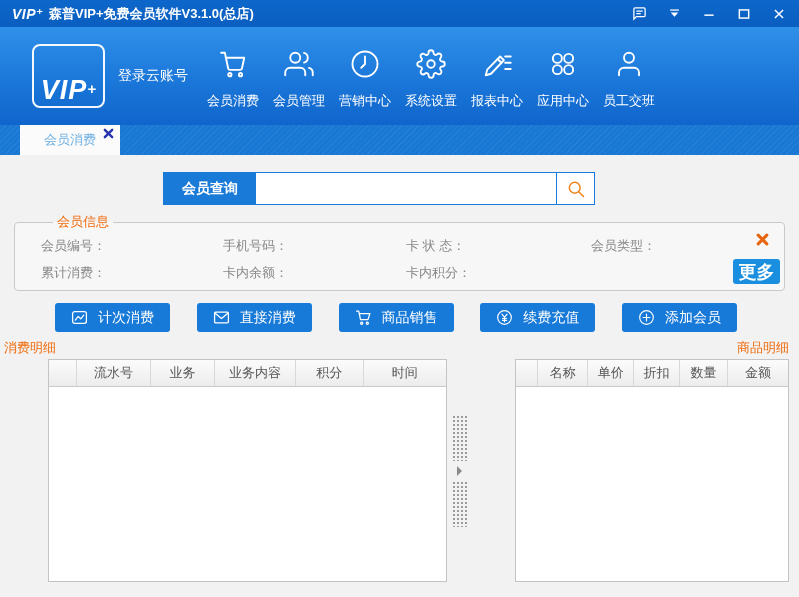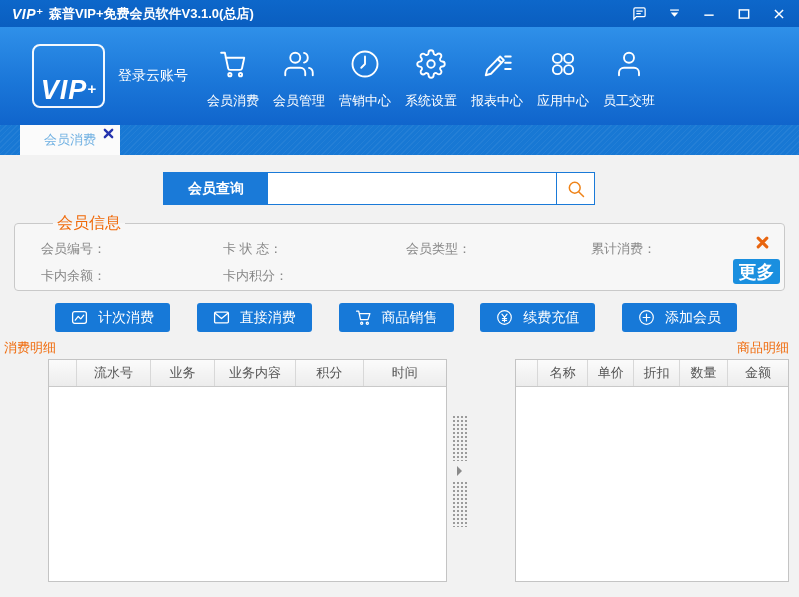--- a/index.html
+++ b/index.html
@@ -36,29 +36,29 @@
   .tab { margin-left:20px; width:100px; height:30px; background:#fbfbfb;
     display:flex; align-items:center; justify-content:center; cursor:pointer; position:relative; }
   .tab-label { color:#6fb0e2; font-size:13px; }
   .tab-close { position:absolute; top:3px; right:6px; cursor:pointer; display:flex; }
 
   
   .content { height:442px; background:#f2f2f2; position:relative; }
 
   .search-row { margin:17px 0 0 163px; width:432px; height:33px;
     display:flex; border:1px solid #1a7ad8; background:#fff; }
-  .search-label-btn { width:104px; background:#1a7ad8; color:#fff; font-size:14px; font-weight:bold;
+  .search-label-btn { width:92px; background:#1a7ad8; color:#fff; font-size:14px; font-weight:bold;
     border:none; cursor:pointer; font-family:inherit; }
   .search-input { flex:1; border:none; outline:none; font-size:14px; padding:0 8px; min-width:0; }
   .search-btn { width:38px; background:#fff; border:none; border-left:1px solid #1a7ad8;
     display:flex; align-items:center; justify-content:center; cursor:pointer; }
 
   fieldset.member-info { margin:8px 14px 0 14px; height:78px; border:1px solid #c9c9c9;
     border-radius:4px; background:#f7f7f7; position:relative; padding:3px 0 0 26px; }
-  fieldset.member-info legend { color:#f06a0a; font-size:16px; margin-left:12px; padding:0 4px; }
+  fieldset.member-info legend { color:#f06a0a; font-size:13px; margin-left:12px; padding:0 4px; }
   .mi-grid { display:grid; grid-template-columns:182px 183px 185px 1fr; row-gap:7px; margin-top:2px; }
   .mi-field { display:flex; align-items:center; height:20px; }
   .mi-label { color:#888; font-size:13px; }
   .mi-value { color:#444; font-size:13px; margin-left:4px; }
   .mi-close { position:absolute; top:2px; right:15px; cursor:pointer; display:flex; }
   .more-btn { position:absolute; right:4px; bottom:6px; width:47px; height:25px; background:#1a8fdf;
     color:#fff; font-size:18px; font-weight:bold; border:none; border-radius:3px; cursor:pointer;
     font-family:inherit; }
 
   .actions { margin-top:12px; padding:0 62px 0 55px; display:flex; justify-content:space-between;border-radius:11px; }
@@ -233,20 +233,24 @@
   <fieldset class="member-info">
     <legend>会员信息</legend>
     <span class="mi-close">
       <svg width="13" height="13" viewBox="0 0 12 12" stroke="#e8650f" stroke-width="2.8" stroke-linecap="round">
         <path d="M2 2l8 8M10 2l-8 8"></path>
       </svg>
     </span>
     <div class="mi-grid">
       <div class="mi-field">
         <span class="mi-label">会员编号：</span>
+        <span class="mi-value"></span>
+      </div>
+      <div class="mi-field">
+        <span class="mi-label">手机号码：</span>
         <span class="mi-value"></span>
       </div>
       <div class="mi-field">
         <span class="mi-label">卡 状 态：</span>
         <span class="mi-value"></span>
       </div>
       <div class="mi-field">
         <span class="mi-label">会员类型：</span>
         <span class="mi-value"></span>
       </div>

